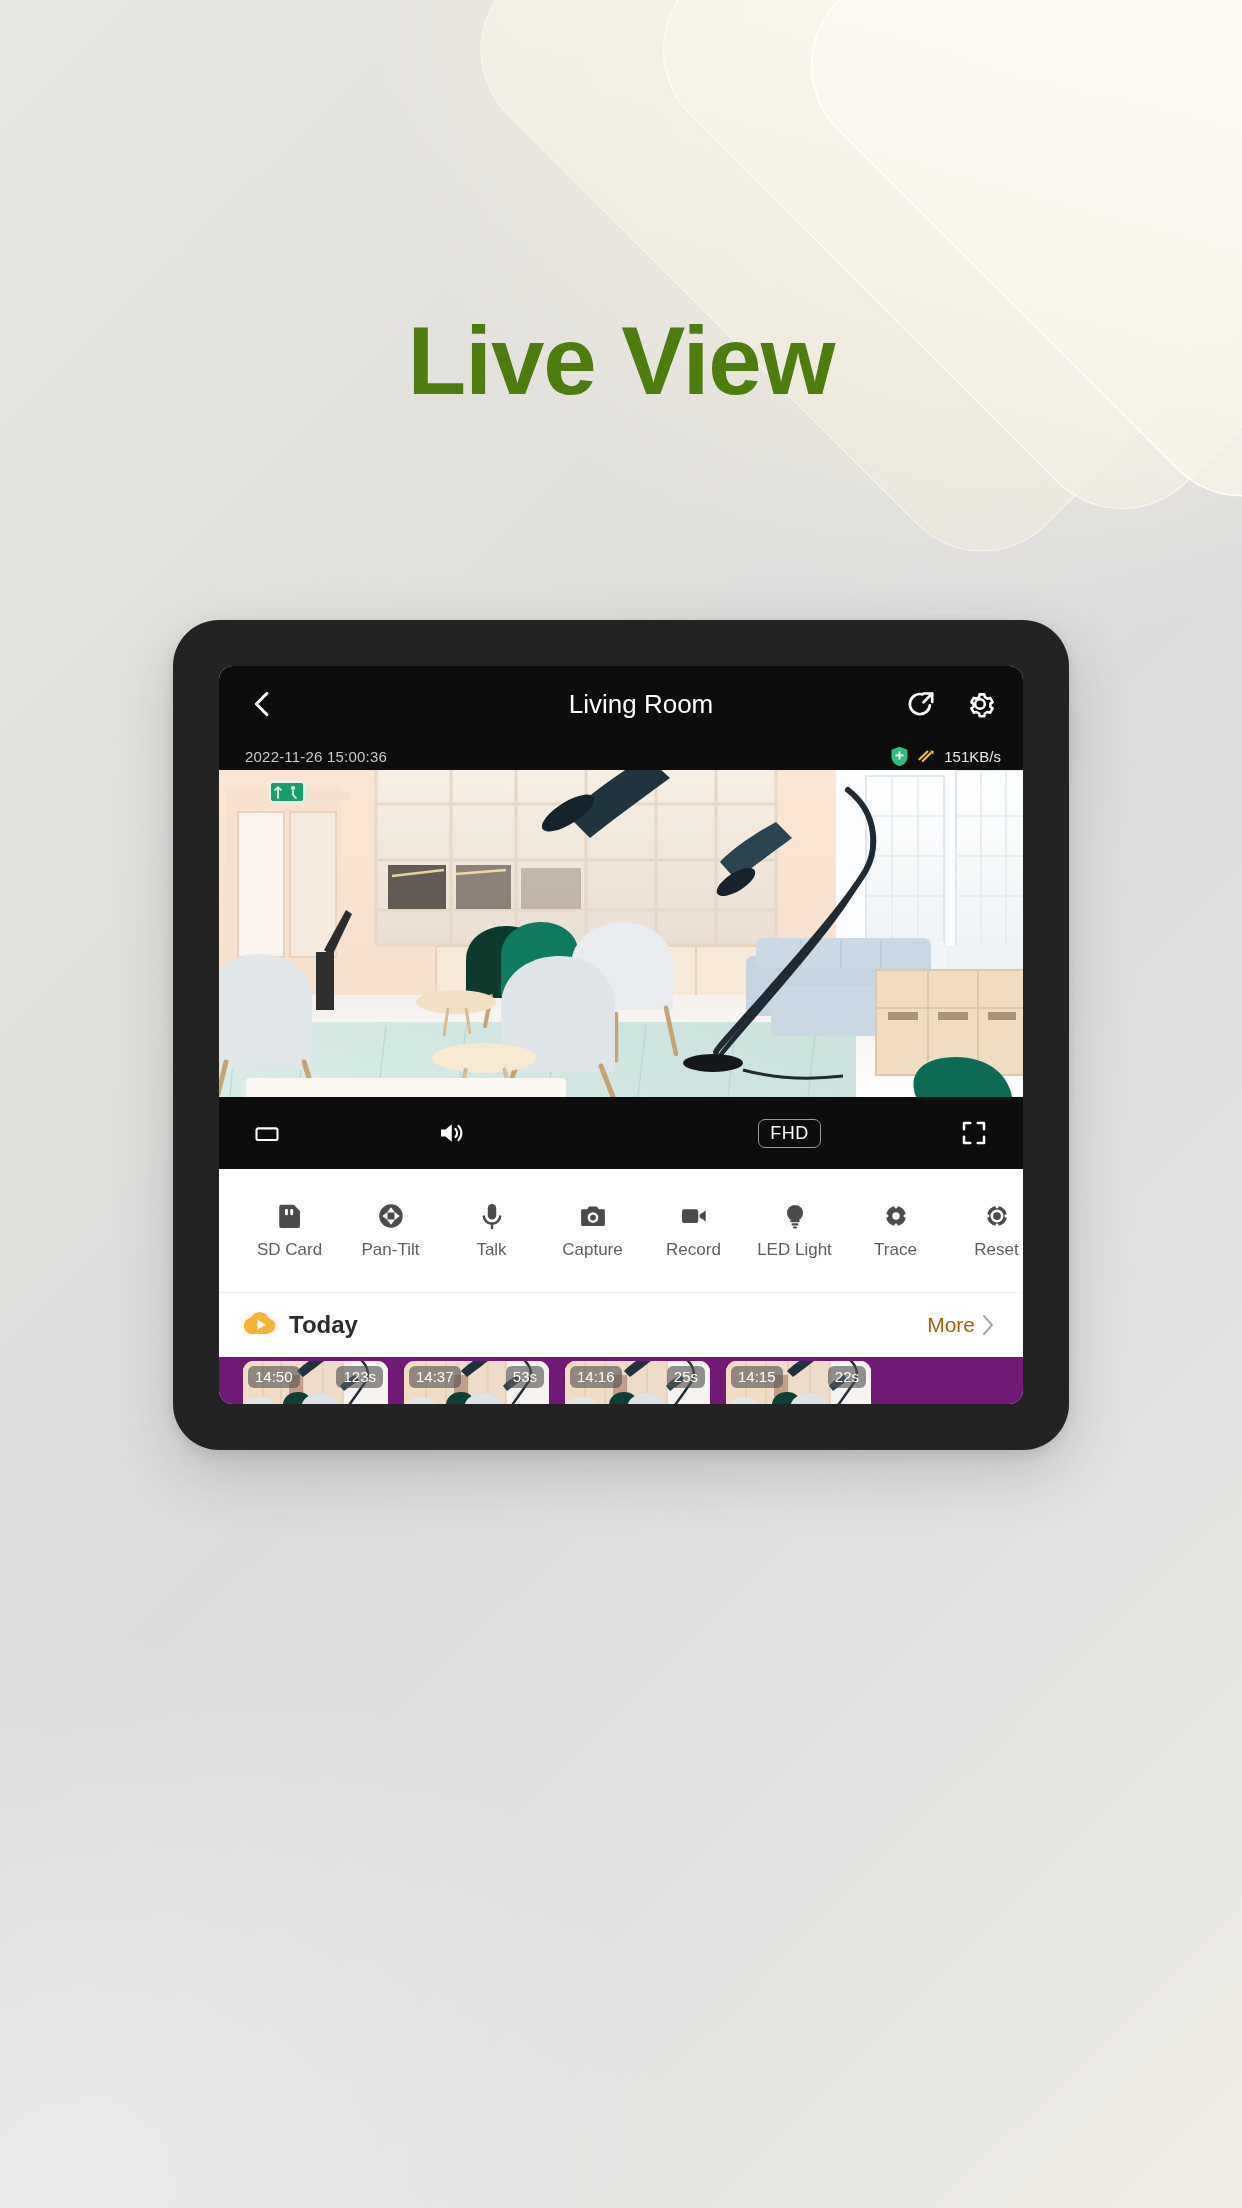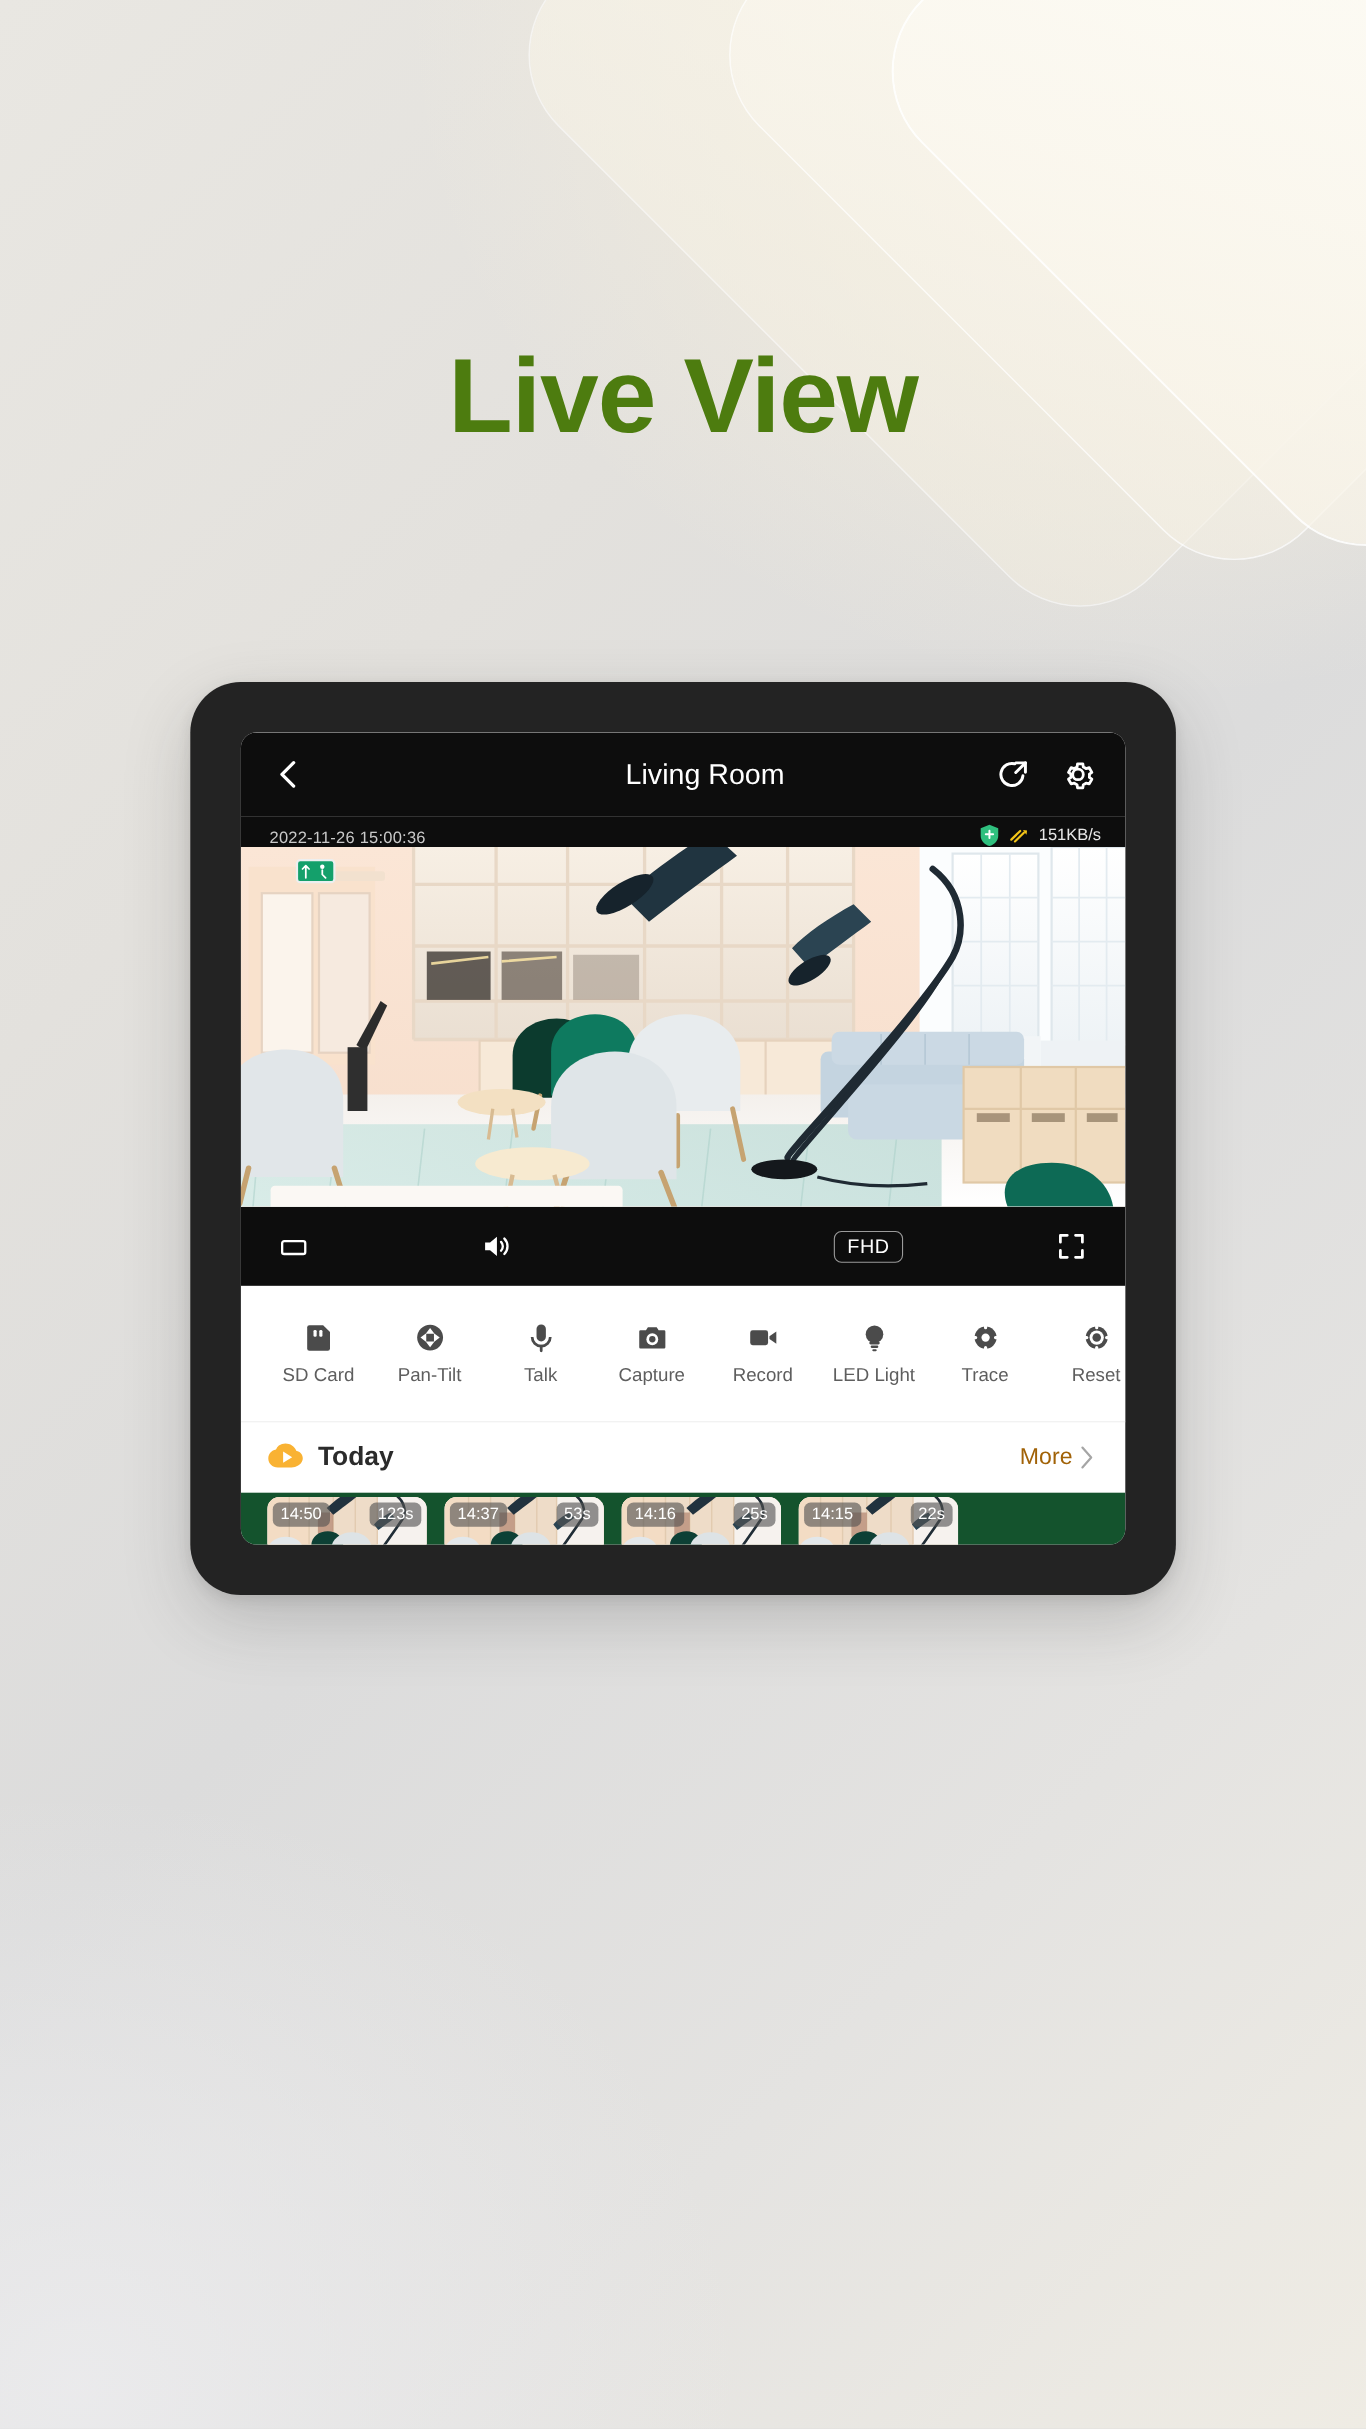--- a/index.html
+++ b/index.html
@@ -92,21 +92,21 @@
     color:#fff; font-size:26px; font-weight:500;
     pointer-events:none;
     margin-left:40px;
   }
   .topbar-actions { margin-left:auto; display:flex; gap:24px; align-items:center; z-index:2; }
   .ic-btn { width:34px; height:34px; cursor:pointer; }
 
   .statusline {
     background:#0d0d0d;
     height:28px;
-    display:flex; align-items:flex-end;
+    display:flex; align-items:center;
     padding:0 22px 0 26px;
     flex:0 0 auto;
   }
   .ts { color:#c9c9c9; font-size:15px; letter-spacing:.2px; }
   .status-right { margin-left:auto; display:flex; align-items:center; gap:8px; }
   .shield { width:19px; height:21px; display:block; }
   .speed-ic { width:19px; height:16px; display:block; }
   .speed-txt { color:#e8e8e8; font-size:15px; }
 
   
@@ -166,21 +166,21 @@
     flex:0 0 auto;
   }
   .cloud-ic { width:34px; height:28px; display:block; flex:0 0 auto; }
   .sect-title { font-size:24px; font-weight:bold; color:#2b2b2b; margin-left:12px; }
   .more-wrap { margin-left:auto; display:flex; align-items:center; gap:6px; cursor:pointer; }
   .more-lbl { font-size:21px; color:#a16207; }
   .chev { width:14px; height:22px; display:block; }
 
   .clips {
     flex:1 1 auto;
-    background:#14532d;
+    background:#701a75;
     padding:4px 24px 0 24px;
     display:flex; flex-wrap:wrap;
     align-content:flex-start;
     gap:14px 16px;
   }
   .clip {
     position:relative;
     width:145px; height:73px;
     border-radius:11px;
     overflow:hidden;

